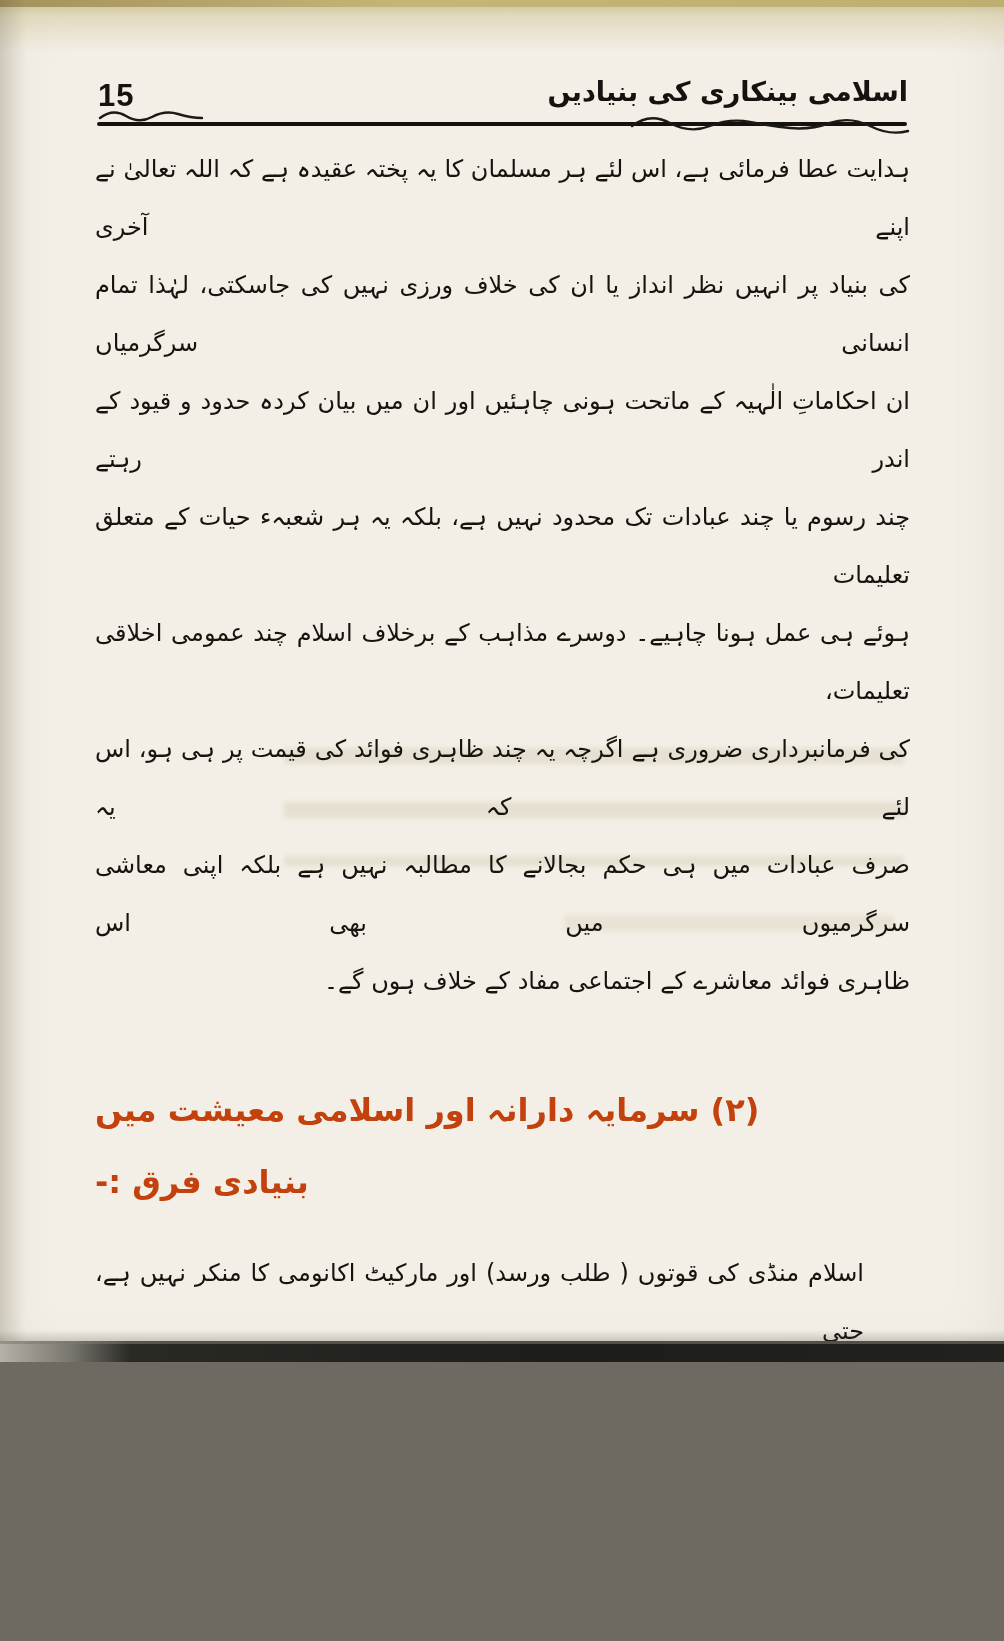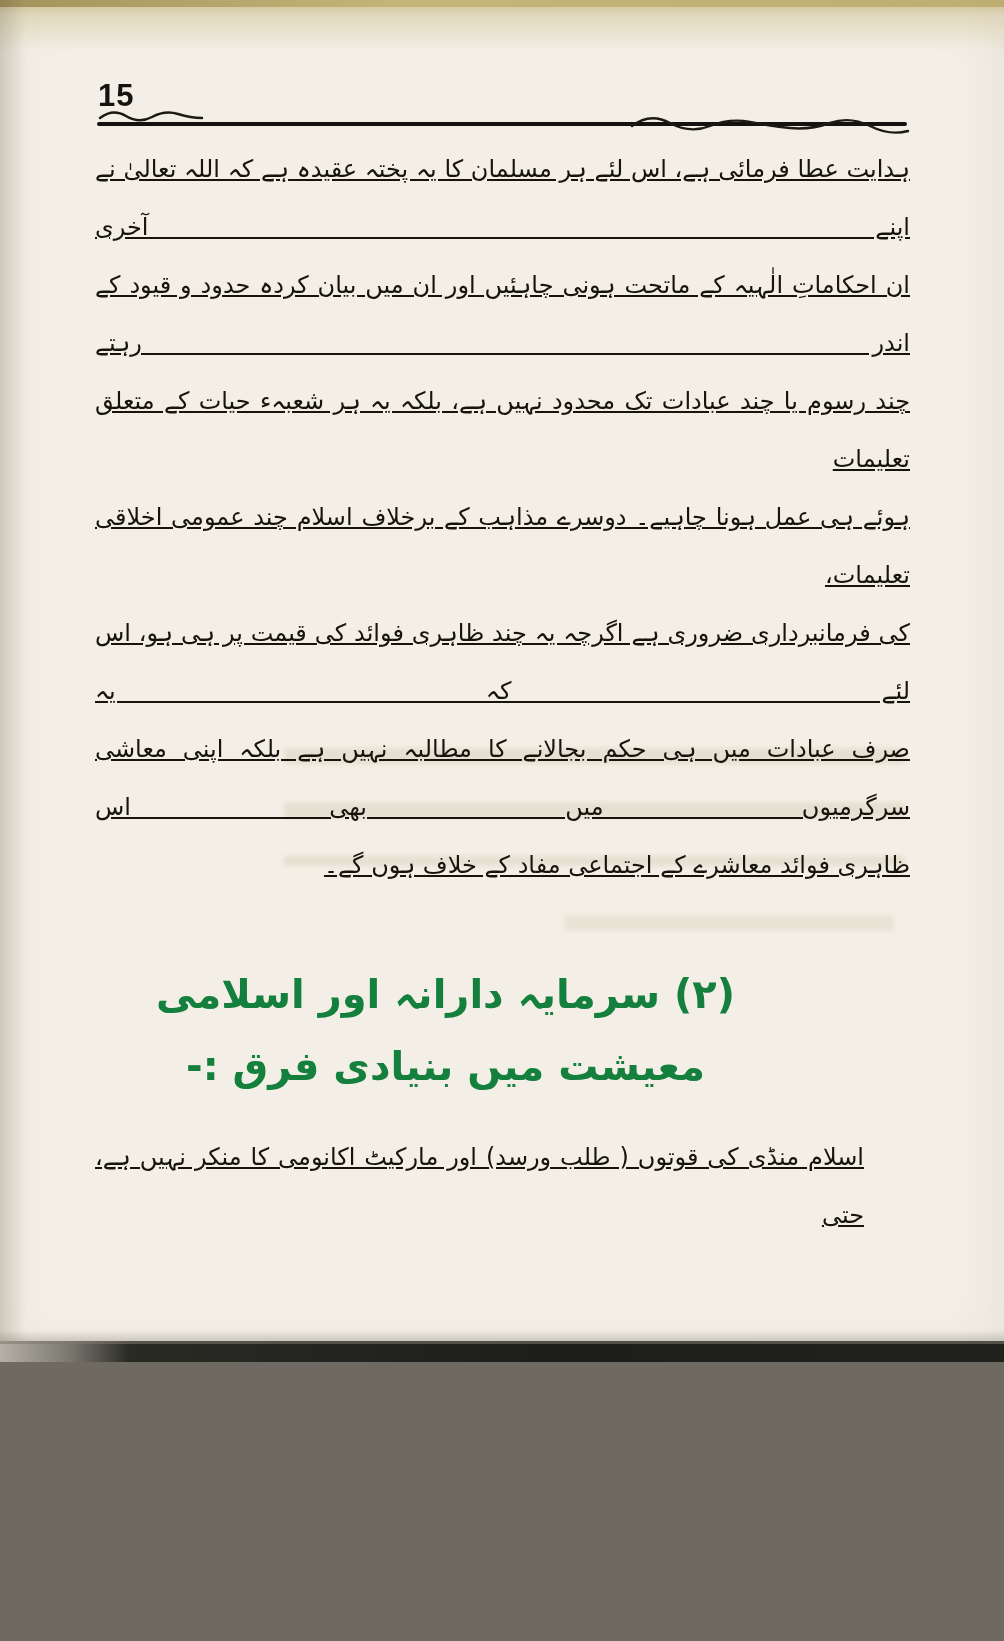--- a/index.html
+++ b/index.html
@@ -71,65 +71,66 @@
   .text-block{
     position:absolute;top:140px;left:95px;right:94px;color:#17140e;
   }
   .line{
     direction:rtl;
     font-size:24px;
     line-height:58px;
     text-align:justify;
     text-align-last:justify;
     white-space:normal;
-    text-decoration:underline;
   }
   .para1 .line:last-child{text-align-last:right;}
   .para2 .line:first-child{margin-right:46px;}
   .latin{
     direction:ltr;unicode-bidi:isolate;
     font-family:"Liberation Sans",sans-serif;
     font-weight:bold;font-size:23px;letter-spacing:.5px;
   }
   .section-heading{
     direction:rtl;
     margin-top:64px;
     margin-right:114px;
-    font-size:40px;font-weight:bold;
+    font-size:32px;font-weight:bold;
     line-height:72px;
-    text-align:center;
-    color:#15803d;
+    text-align:left;
+    color:#c2410c;
   }
   .para2{margin-top:26px;}
 </style>
 </head>
 <body>
 
 <div class="page">
 
   <div class="scan-top"></div>
   <div class="scan-top-edge"></div>
   <div class="scan-left"></div>
   <div class="showthrough a"></div>
   <div class="showthrough b"></div>
 
   <div class="page-number">15</div>
+  <div class="header-title">اسلامی بینکاری کی بنیادیں</div>
   <div class="header-rule"></div>
 
   <svg class="wave left" width="110" height="20" viewBox="0 0 110 20">
     <path d="M2,12 q13,-10 26,-2 t26,1 t26,-3 t24,4" fill="none" stroke="#1c1a15" stroke-width="2.4" stroke-linecap="round"></path>
   </svg>
   <svg class="wave right" width="280" height="30" viewBox="0 0 280 30">
     <path d="M2,14 q18,-14 38,-3 t40,3 t40,-4 t40,6 t40,-5 t40,3 t38,5" fill="none" stroke="#1c1a15" stroke-width="2.4" stroke-linecap="round"></path>
   </svg>
 
   <div class="text-block">
 
     <div class="para1">
       <div class="line">ہدایت عطا فرمائی ہے، اس لئے ہر مسلمان کا یہ پختہ عقیدہ ہے کہ اللہ تعالیٰ نے اپنے آخری</div>
+      <div class="line">کی بنیاد پر انہیں نظر انداز یا ان کی خلاف ورزی نہیں کی جاسکتی، لہٰذا تمام انسانی سرگرمیاں</div>
       <div class="line">ان احکاماتِ الٰہیہ کے ماتحت ہونی چاہئیں اور ان میں بیان کردہ حدود و قیود کے اندر رہتے</div>
       <div class="line">چند رسوم یا چند عبادات تک محدود نہیں ہے، بلکہ یہ ہر شعبہء حیات کے متعلق تعلیمات</div>
       <div class="line">ہوئے ہی عمل ہونا چاہیے۔ دوسرے مذاہب کے برخلاف اسلام چند عمومی اخلاقی تعلیمات،</div>
       <div class="line">کی فرمانبرداری ضروری ہے اگرچہ یہ چند ظاہری فوائد کی قیمت پر ہی ہو، اس لئے کہ یہ</div>
       <div class="line">صرف عبادات میں ہی حکم بجالانے کا مطالبہ نہیں ہے بلکہ اپنی معاشی سرگرمیوں میں بھی اس</div>
       <div class="line">ظاہری فوائد معاشرے کے اجتماعی مفاد کے خلاف ہوں گے۔</div>
     </div>
 
     <div class="section-heading">(۲) سرمایہ دارانہ اور اسلامی معیشت میں بنیادی فرق :-</div>
 

